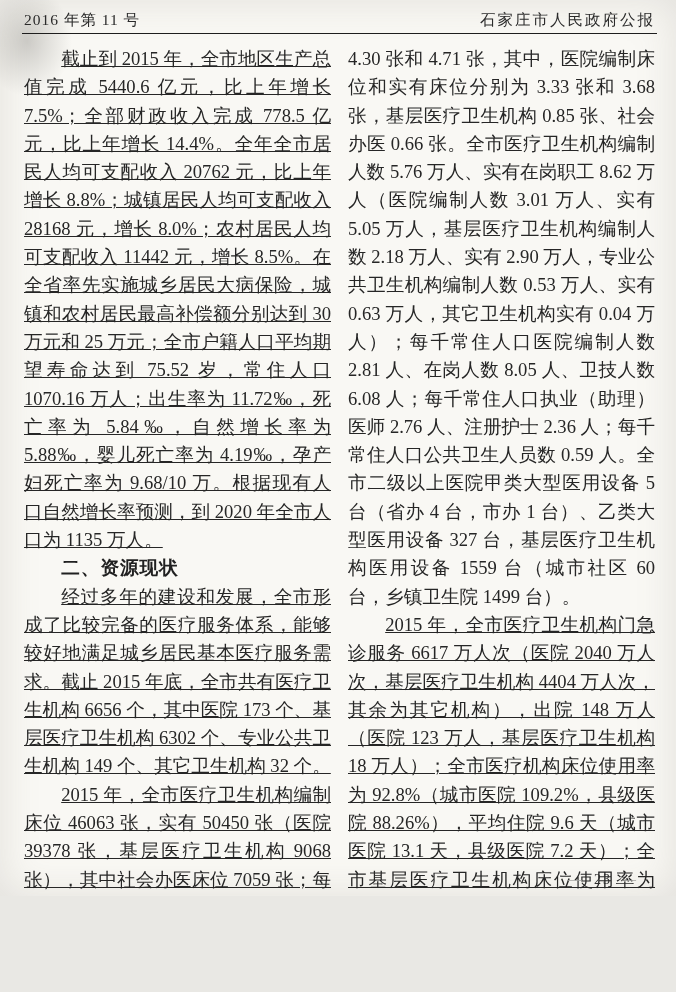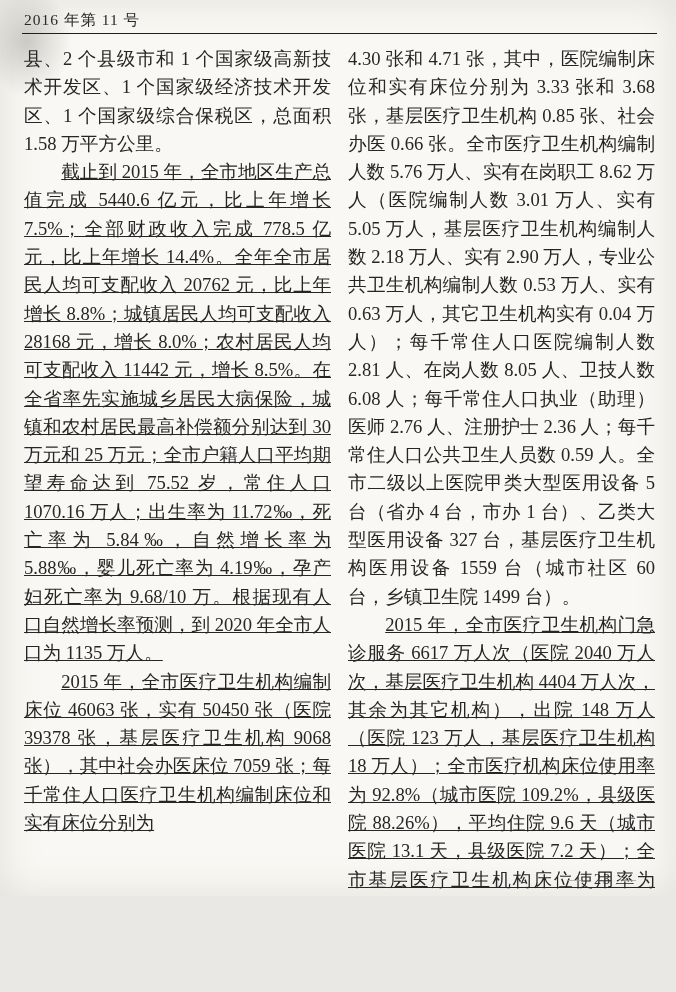--- a/index.html
+++ b/index.html
@@ -98,27 +98,29 @@
     padding: 0 10px;
   }
 </style>
 </head>
 <body>
 
 <div class="page">
 
   <div class="running-head">
     <span class="issue">2016 年第 11 号</span>
+    <span class="pub-name">石家庄市人民政府公报</span>
   </div>
   <div class="head-rule"></div>
 
   <div class="columns">
     <div class="col">
-        <p class="blk body-noindent">县、2 个县级市和 1 个国家级高新技术开发区、1 个国家级经济技术开发区、1 个国家级综合保税区，总面积 1.58 万平方公里。</p>
         <p class="blk body">截止到 2015 年，全市地区生产总值完成 5440.6 亿元，比上年增长 7.5%；全部财政收入完成 778.5 亿元，比上年增长 14.4%。全年全市居民人均可支配收入 20762 元，比上年增长 8.8%；城镇居民人均可支配收入 28168 元，增长 8.0%；农村居民人均可支配收入 11442 元，增长 8.5%。在全省率先实施城乡居民大病保险，城镇和农村居民最高补偿额分别达到 30 万元和 25 万元；全市户籍人口平均期望寿命达到 75.52 岁，常住人口 1070.16 万人；出生率为 11.72‰，死亡率为 5.84‰，自然增长率为 5.88‰，婴儿死亡率为 4.19‰，孕产妇死亡率为 9.68/10 万。根据现有人口自然增长率预测，到 2020 年全市人口为 1135 万人。</p>
+        <p class="blk heading">二、资源现状</p>
+        <p class="blk body">经过多年的建设和发展，全市形成了比较完备的医疗服务体系，能够较好地满足城乡居民基本医疗服务需求。截止 2015 年底，全市共有医疗卫生机构 6656 个，其中医院 173 个、基层医疗卫生机构 6302 个、专业公共卫生机构 149 个、其它卫生机构 32 个。</p>
         <p class="blk body">2015 年，全市医疗卫生机构编制床位 46063 张，实有 50450 张（医院 39378 张，基层医疗卫生机构 9068 张），其中社会办医床位 7059 张；每千常住人口医疗卫生机构编制床位和实有床位分别为</p>
       </div>
     <div class="col">
         <p class="blk body-noindent">4.30 张和 4.71 张，其中，医院编制床位和实有床位分别为 3.33 张和 3.68 张，基层医疗卫生机构 0.85 张、社会办医 0.66 张。全市医疗卫生机构编制人数 5.76 万人、实有在岗职工 8.62 万人（医院编制人数 3.01 万人、实有 5.05 万人，基层医疗卫生机构编制人数 2.18 万人、实有 2.90 万人，专业公共卫生机构编制人数 0.53 万人、实有 0.63 万人，其它卫生机构实有 0.04 万人）；每千常住人口医院编制人数 2.81 人、在岗人数 8.05 人、卫技人数 6.08 人；每千常住人口执业（助理）医师 2.76 人、注册护士 2.36 人；每千常住人口公共卫生人员数 0.59 人。全市二级以上医院甲类大型医用设备 5 台（省办 4 台，市办 1 台）、乙类大型医用设备 327 台，基层医疗卫生机构医用设备 1559 台（城市社区 60 台，乡镇卫生院 1499 台）。</p>
         <p class="blk body">2015 年，全市医疗卫生机构门急诊服务 6617 万人次（医院 2040 万人次，基层医疗卫生机构 4404 万人次，其余为其它机构），出院 148 万人（医院 123 万人，基层医疗卫生机构 18 万人）；全市医疗机构床位使用率为 92.8%（城市医院 109.2%，县级医院 88.26%），平均住院 9.6 天（城市医院 13.1 天，县级医院 7.2 天）；全市基层医疗卫生机构床位使用率为 53.53%（城市社区 53.48%，乡镇卫生院 53.54%），平均住院 7.6 天（城市社区 11.0 天，乡镇卫生院 7.6 天）。</p>
       </div>
   </div>
 
   <div class="page-num">
     <span class="dash">—</span><span class="num">23</span><span class="dash">—</span>

